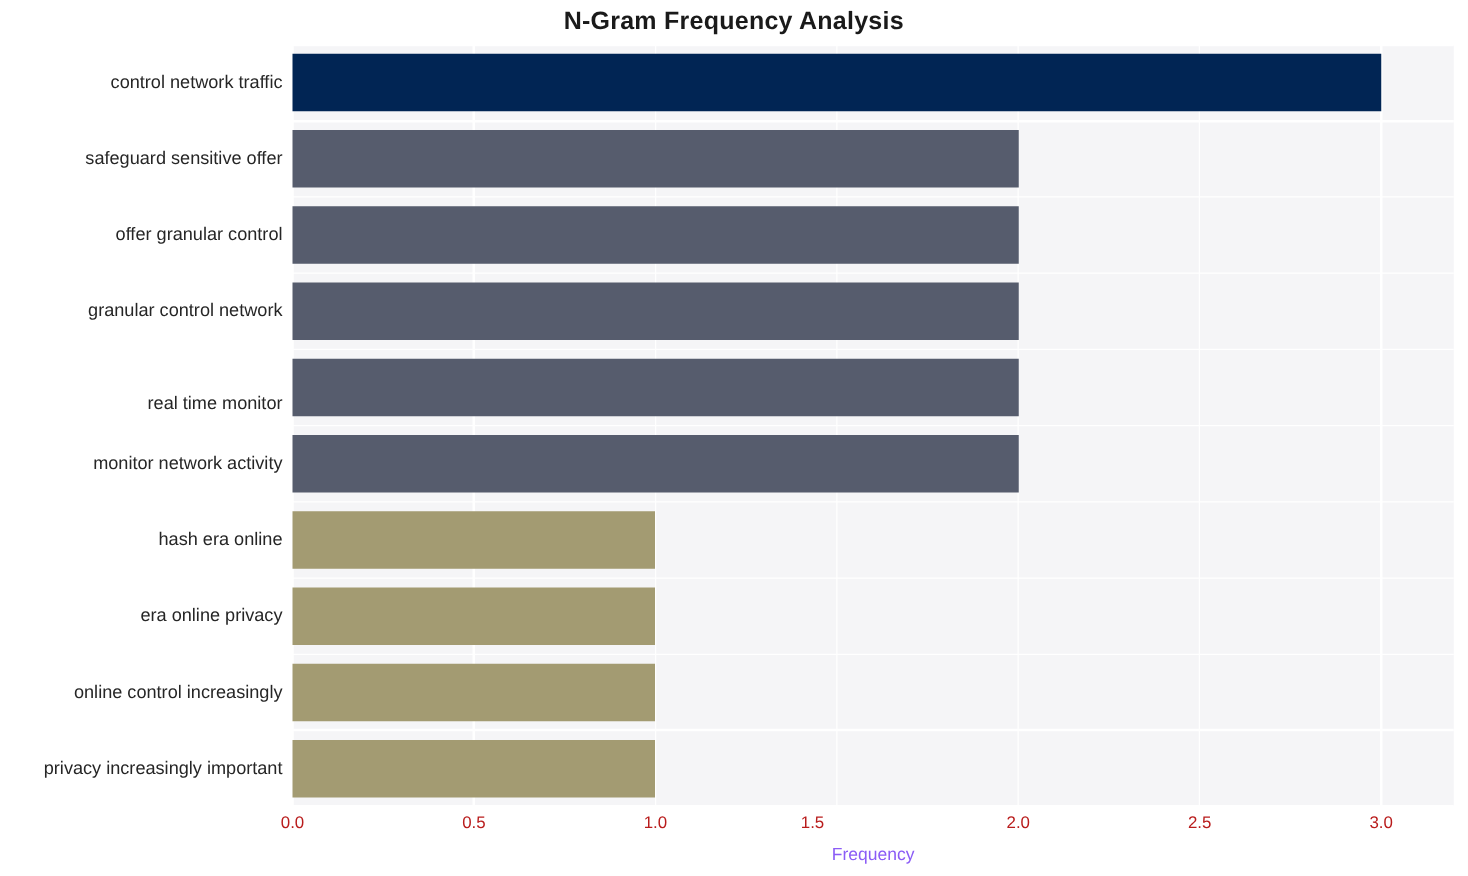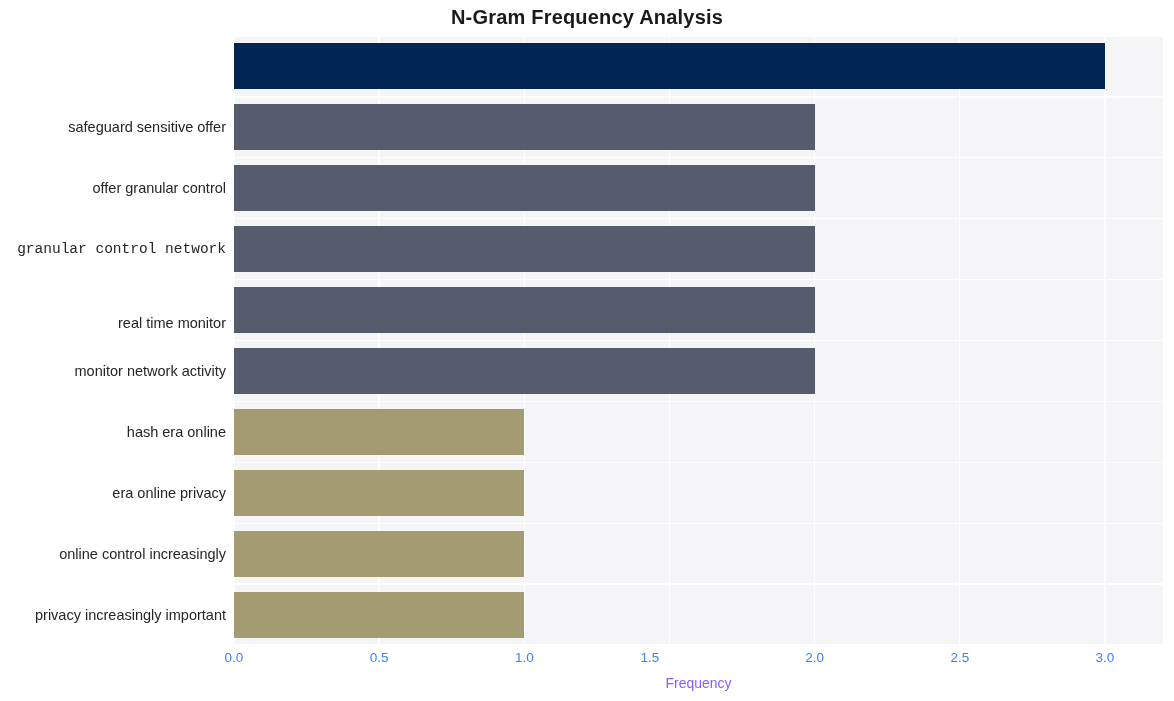--- a/index.html
+++ b/index.html
@@ -99,21 +99,21 @@
     left: 234px;
     top: 650px;
     width: 929px;
     height: 20px;
   }
   .xtick {
     position: absolute;
     top: 0;
     transform: translateX(-50%);
     font-size: 13.5px;
-    color: #3b82f6;
+    color: #b91c1c;
     white-space: nowrap;
   }
 
   #xaxis-label {
     position: absolute;
     left: 234px;
     top: 675px;
     width: 929px;
     text-align: center;
     font-size: 14px;
@@ -156,23 +156,24 @@
         <div class="bar" title="real time monitor: 2" style="top: 251.05px; width: 580.625px; height: 46px; background: rgb(86, 92, 109);"></div>
         <div class="bar" title="monitor network activity: 2" style="top: 311.95px; width: 580.625px; height: 46px; background: rgb(86, 92, 109);"></div>
         <div class="bar" title="hash era online: 1" style="top: 372.85px; width: 290.312px; height: 46px; background: rgb(163, 155, 114);"></div>
         <div class="bar" title="era online privacy: 1" style="top: 433.75px; width: 290.312px; height: 46px; background: rgb(163, 155, 114);"></div>
         <div class="bar" title="online privacy increasingly: 1" style="top: 494.65px; width: 290.312px; height: 46px; background: rgb(163, 155, 114);"></div>
         <div class="bar" title="privacy increasingly important: 1" style="top: 555.55px; width: 290.312px; height: 46px; background: rgb(163, 155, 114);"></div>
       </div>
   </div>
 
   <div id="ytick-layer">
+      <div class="ytick" style="top: 22.45px;">control network traffic</div>
       <div class="ytick" style="top: 83.35px;">safeguard sensitive offer</div>
       <div class="ytick" style="top: 144.25px;">offer granular control</div>
-      <div class="ytick" style="top: 205.15px; font-family: Liberation Mono, monospace;">granular control network</div>
+      <div class="ytick" style="top: 205.15px;">granular control network</div>
       <div class="ytick" style="top: 279px; padding-left: 35px;">real time monitor</div>
       <div class="ytick" style="top: 387.85px;">hash era online</div>
       <div class="ytick" style="top: 326.95px;">monitor network activity</div>
       <div class="ytick" style="top: 448.75px;">era online privacy</div>
       <div class="ytick" style="top: 509.65px;">online control increasingly</div>
       <div class="ytick" style="top: 570.55px;">privacy increasingly important</div>
     </div>
 
   <div id="xtick-layer">
       <div class="xtick" style="left: 0px;">0.0</div>

